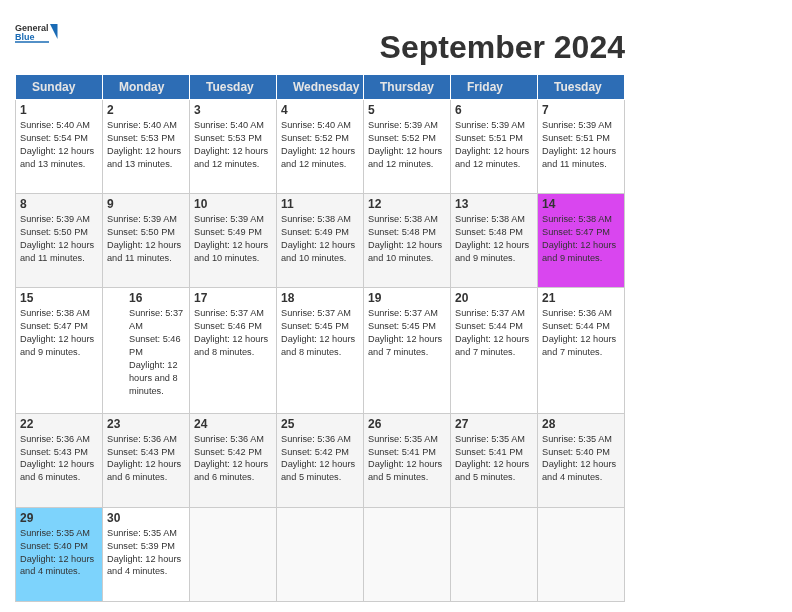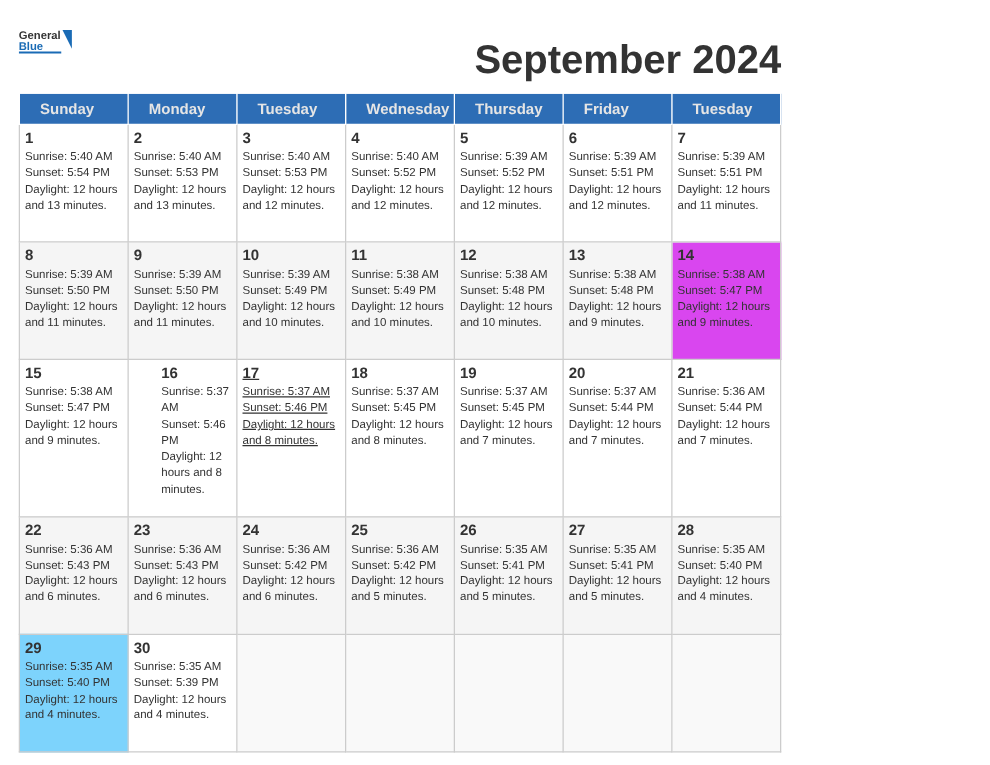--- a/index.html
+++ b/index.html
@@ -247,21 +247,21 @@
             </div>
           </td>
           <td style="background: rgb(255, 255, 255); padding-left: 26px;">
             <span class="day-number">16</span>
             <div class="day-info">
               <div>Sunrise: 5:37 AM</div>
               <div>Sunset: 5:46 PM</div>
               <div>Daylight: 12 hours and 8 minutes.</div>
             </div>
           </td>
-          <td style="background: rgb(255, 255, 255); text-decoration: underline;">
+          <td style="background: rgb(255, 255, 255);">
             <span class="day-number">17</span>
             <div class="day-info">
               <div>Sunrise: 5:37 AM</div>
               <div>Sunset: 5:46 PM</div>
               <div>Daylight: 12 hours and 8 minutes.</div>
             </div>
           </td>
           <td style="background: rgb(255, 255, 255);">
             <span class="day-number">18</span>
             <div class="day-info">

